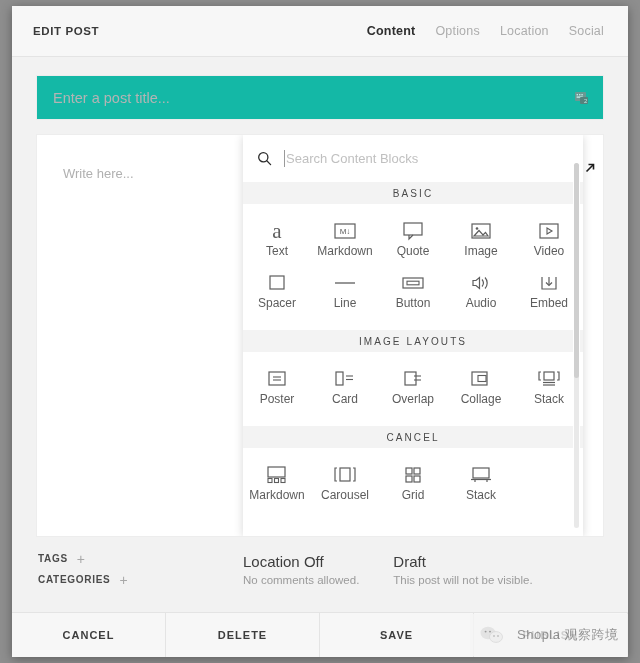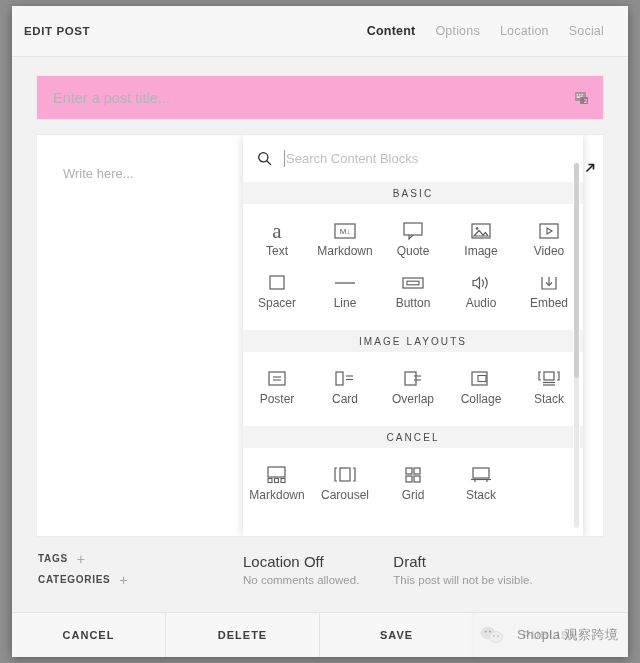--- a/index.html
+++ b/index.html
@@ -15,30 +15,30 @@
     box-shadow:0 2px 10px rgba(0,0,0,.35);
     overflow:hidden;
   }
   
   .header{
     position:relative;height:50px;background:#f7f7f7;
     border-bottom:1px solid #e4e4e4;
     display:flex;align-items:center;
   }
   .edit-post-title{
-    margin-left:12px;font-size:11.5px;letter-spacing:.6px;
+    margin-left:21px;font-size:11.5px;letter-spacing:.6px;
     font-weight:700;color:#3a3a3a;
   }
   .tabs{margin-left:auto;margin-right:24px;display:flex;align-items:center;gap:20px;}
   .tab{font-size:12.5px;color:#adadad;letter-spacing:.2px;cursor:pointer;}
   .tab.active{color:#2e2e2e;font-weight:700;}
   
   .title-row{padding:18px 24px 0 24px;}
   .title-input-wrap{
-    position:relative;height:43px;background:#f9a8d4;
+    position:relative;height:43px;background:#14b8a6;
     border:1px solid #ececec;display:flex;align-items:center;
   }
   .title-input{
     border:0;outline:0;background:transparent;flex:1;
     font-family:"Liberation Sans",sans-serif;
     font-size:14.5px;color:#3c3c3c;padding:0 16px;
   }
   .title-input::placeholder{color:#b4b4b4;}
   .ime-icon{
     width:16px;height:16px;margin-right:13px;flex:0 0 auto;

